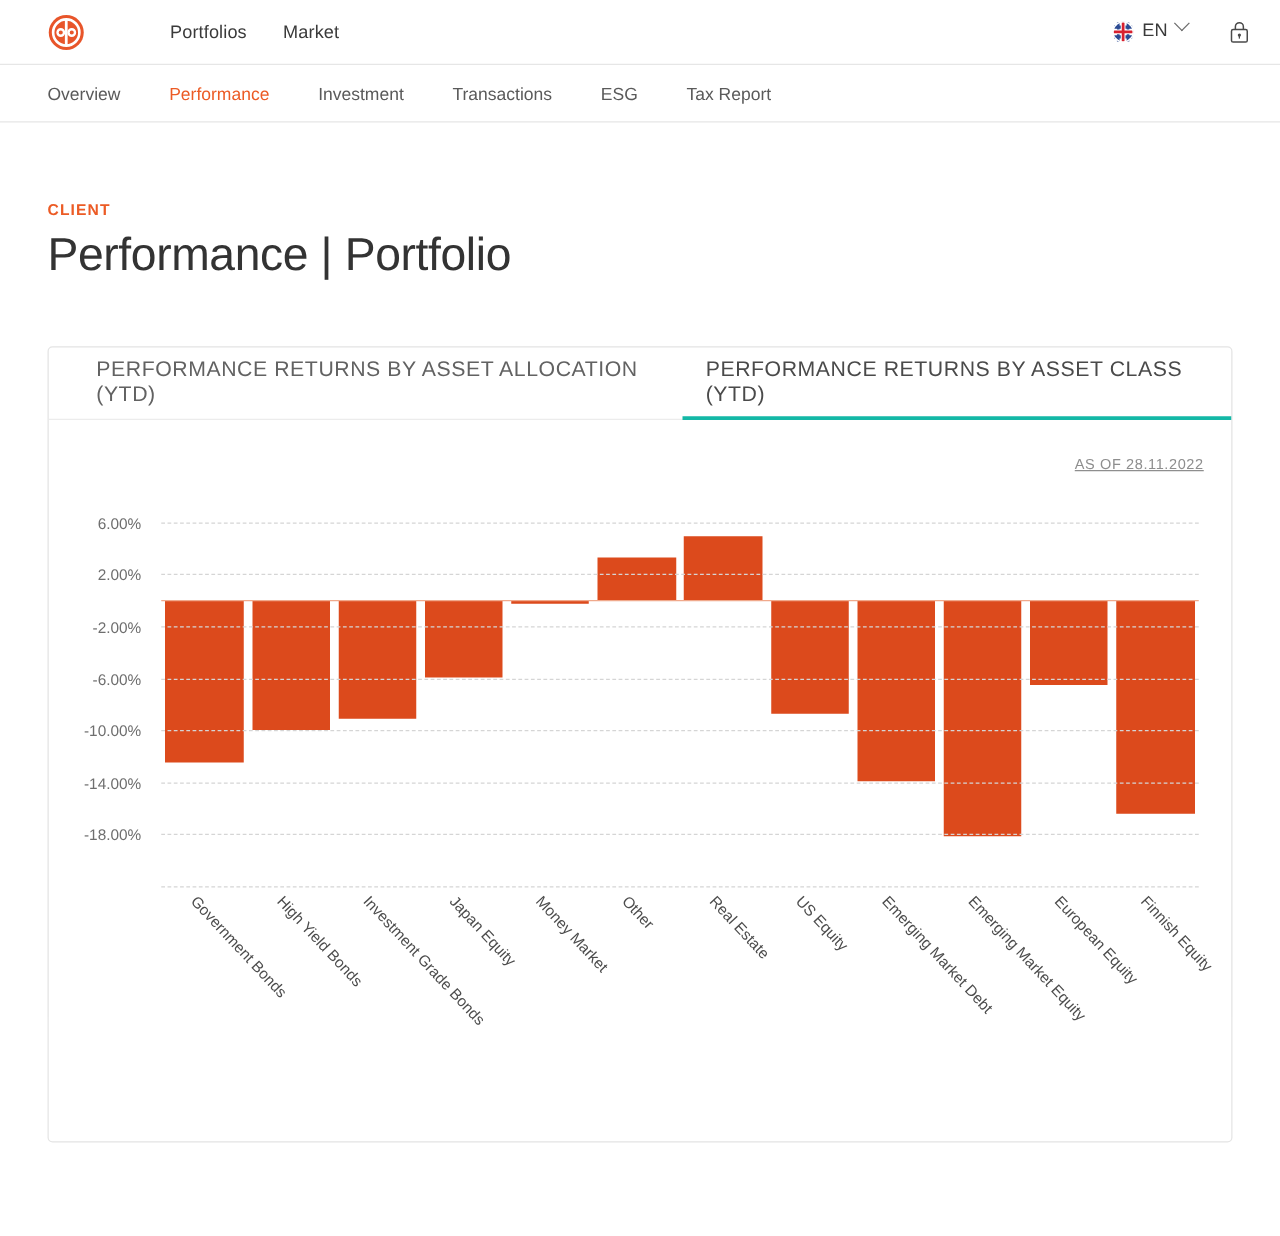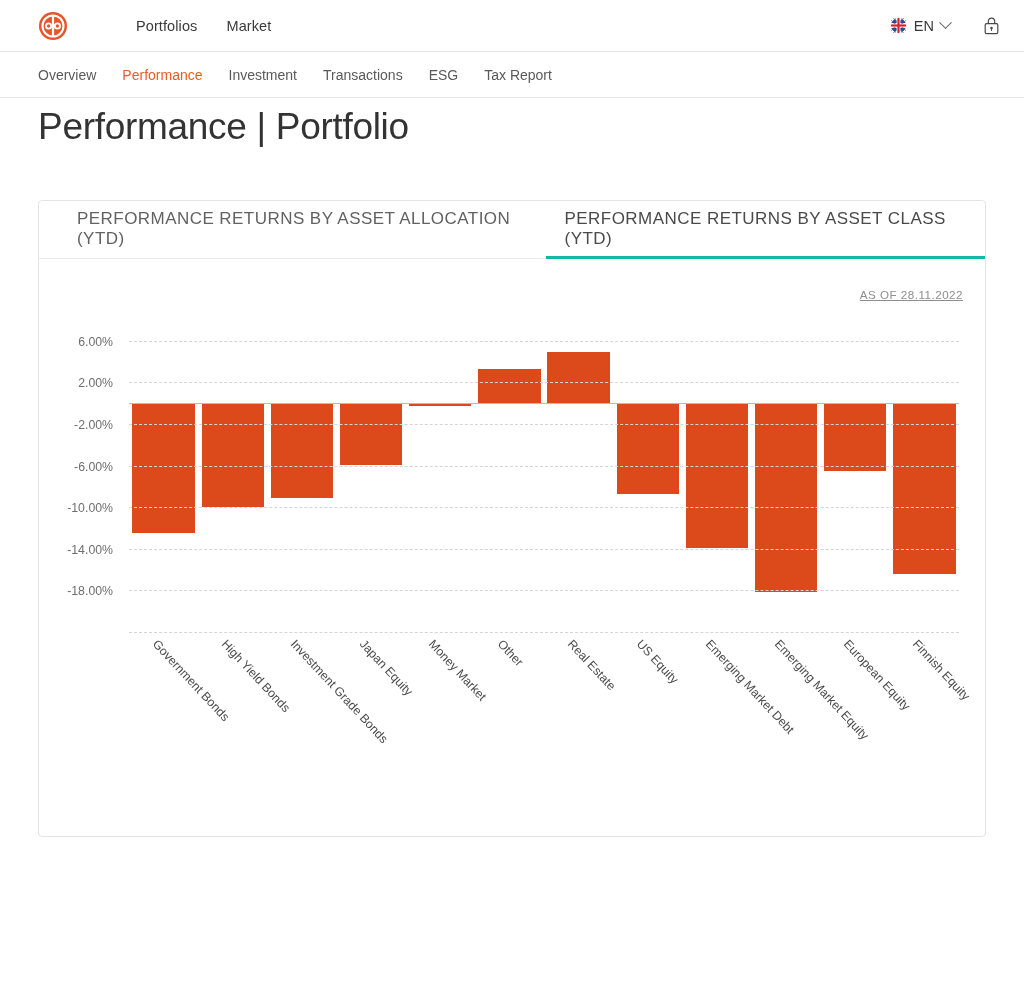--- a/index.html
+++ b/index.html
@@ -37,41 +37,41 @@
     text-decoration: none;
     letter-spacing: 0.1px;
   }
   .topright {
     position: absolute;
     right: 24px; top: 0; bottom: 0;
     display: flex; align-items: center;
     gap: 7px;
   }
   .lang-group {
-    display: flex; align-items: center; gap: 7px;
+    display: flex; align-items: flex-start; gap: 7px;
     cursor: pointer;
   }
   .lang-label {
     font-size: 14.5px;
     color: #3a3a3a;
   }
   .chev {
     display: inline-block;
     width: 9px; height: 9px;
     border-right: 1.4px solid #6a6a6a;
     border-bottom: 1.4px solid #6a6a6a;
     transform: rotate(45deg) translate(-2px,-2px);
   }
   .lock-wrap { margin-left: 26px; display:flex; align-items:center; }
 
   
   .subnav {
     height: 46px;
     display: flex; align-items: center;
-    gap: 26px;
+    gap: 39px;
     padding-left: 38px;
     border-bottom: 1px solid #e6e6e6;
     background: #fff;
   }
   .subnav a {
     font-size: 14px;
     color: #5a5a5a;
     text-decoration: none;
   }
   .subnav a.active { color: #ec5b25; }
@@ -240,20 +240,21 @@
 <div class="subnav">
   <a href="#">Overview</a>
   <a href="#" class="active">Performance</a>
   <a href="#">Investment</a>
   <a href="#">Transactions</a>
   <a href="#">ESG</a>
   <a href="#">Tax Report</a>
 </div>
 
 <div class="page">
+  <div class="client-label">CLIENT</div>
   <h1 class="page-title">Performance | Portfolio</h1>
 
   <div class="card">
     <div class="tabs">
       <div class="tab">PERFORMANCE RETURNS BY ASSET ALLOCATION (YTD)</div>
       <div class="tab active">PERFORMANCE RETURNS BY ASSET CLASS (YTD)</div>
     </div>
 
     <div class="chart-area">
       <div class="asof">AS OF 28.11.2022</div>

